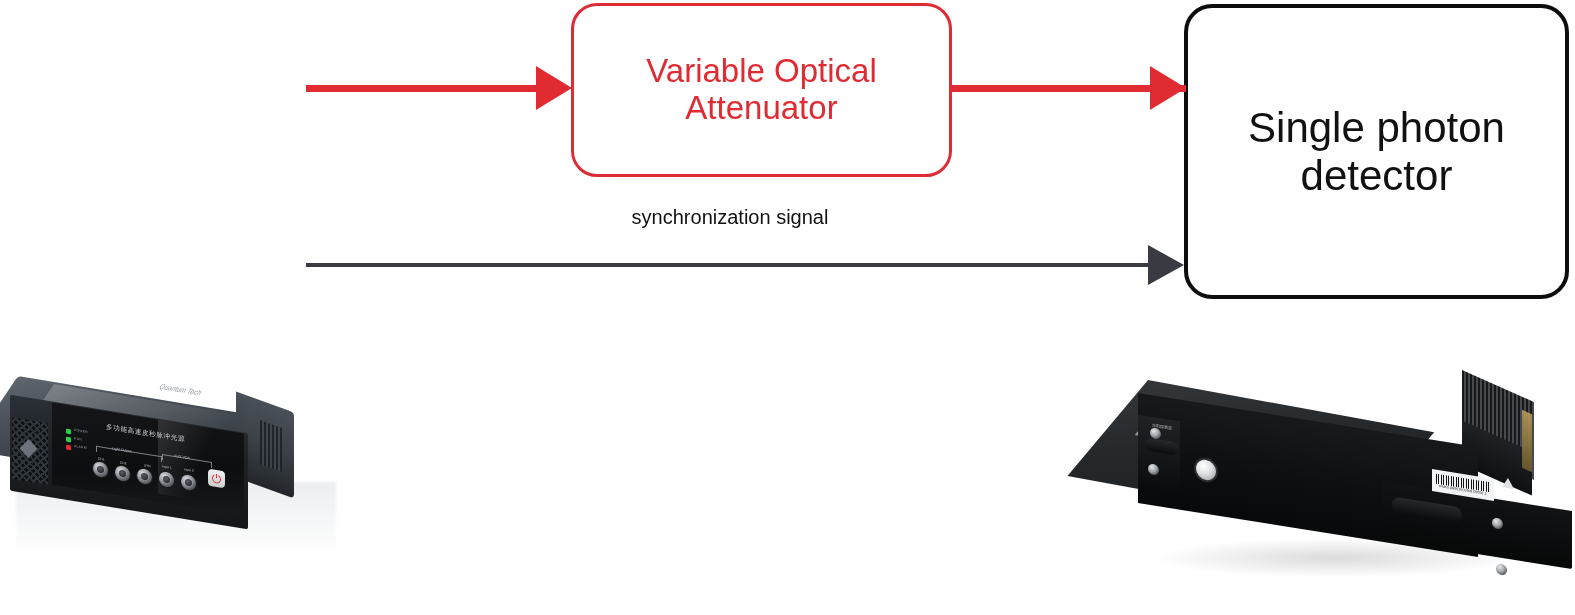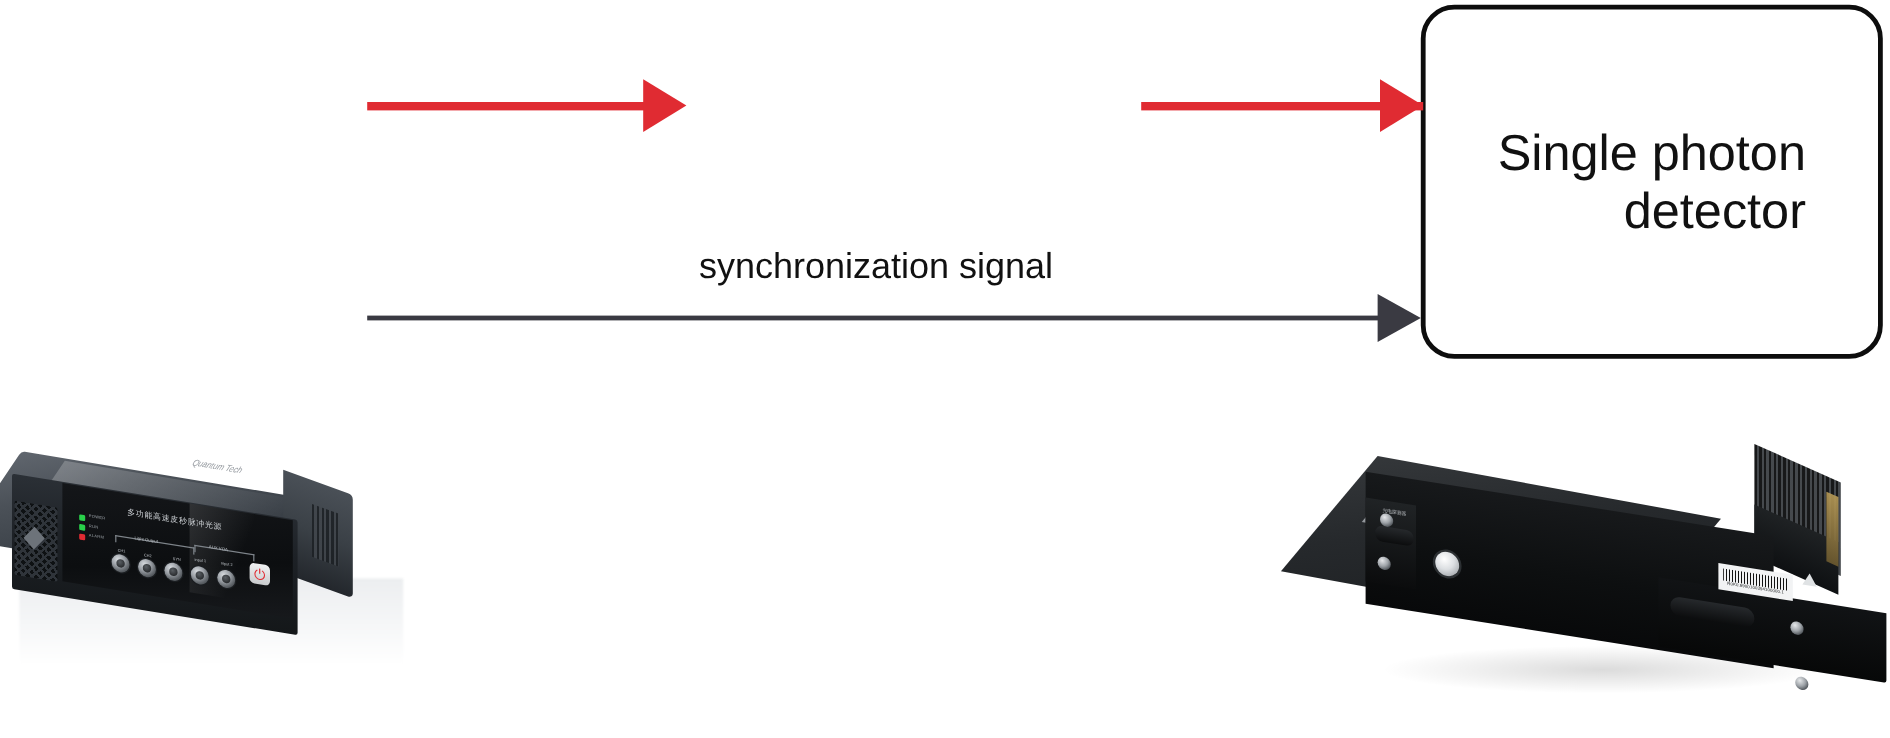--- a/index.html
+++ b/index.html
@@ -54,21 +54,20 @@
   #node-voa .node-label {
     font-size: 33px;
     color: #e02b32;
   }
 
   #node-detector {
     left: 1184px; top: 4px;
     width: 385px; height: 295px;
     border: 4px solid #0d0d0d;
     border-radius: 28px;
-    text-align: right;
   }
   #node-detector .node-label {
     font-size: 42px;
     color: #111111;
   }
 
   
   .edge {
     position: absolute;
   }
@@ -115,21 +114,21 @@
   #edge-sync .edge-head {
     left: 1148px; top: 245px;
     border-width: 20px 0 20px 36px;
     border-color: transparent transparent transparent #3a3a42;
   }
   #edge-sync-label {
     position: absolute;
     left: 430px; top: 206px;
     width: 600px;
     text-align: center;
-    font-size: 30px;
+    font-size: 20px;
     color: #111111;
   }
 
   
   .photo {
     position: absolute;
   }
 
   
   #photo-laser {
@@ -435,20 +434,24 @@
     width: 370px; height: 40px;
     background: radial-gradient(ellipse at center,rgba(0,0,0,.14),rgba(0,0,0,0) 70%);
   }
 </style>
 </head>
 <body>
 
 <div id="canvas">
 
 
+  <div class="node" id="node-voa">
+    <span class="node-label">Variable Optical
+Attenuator</span>
+  </div>
 
   <div class="node" id="node-detector">
     <span class="node-label">Single photon
 detector</span>
   </div>
 
   <div class="edge" id="edge-optical-1">
     <div class="edge-line"></div>
     <div class="edge-head"></div>
   </div>

